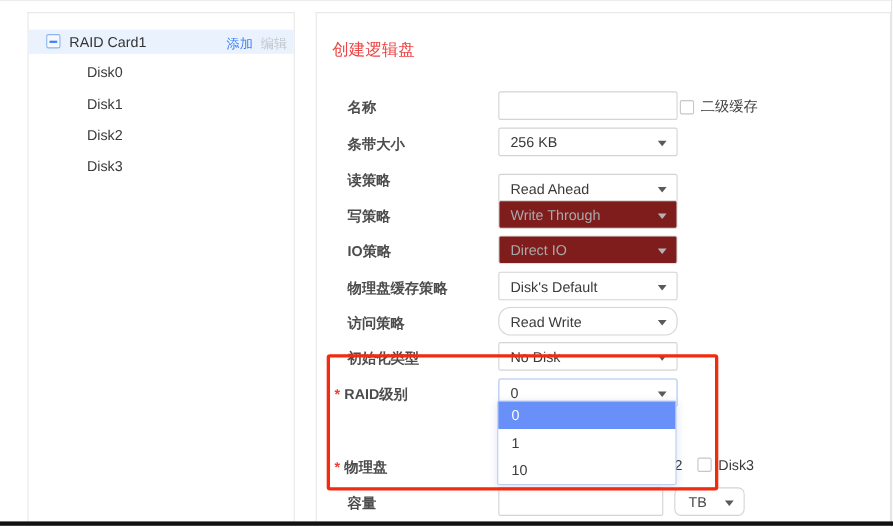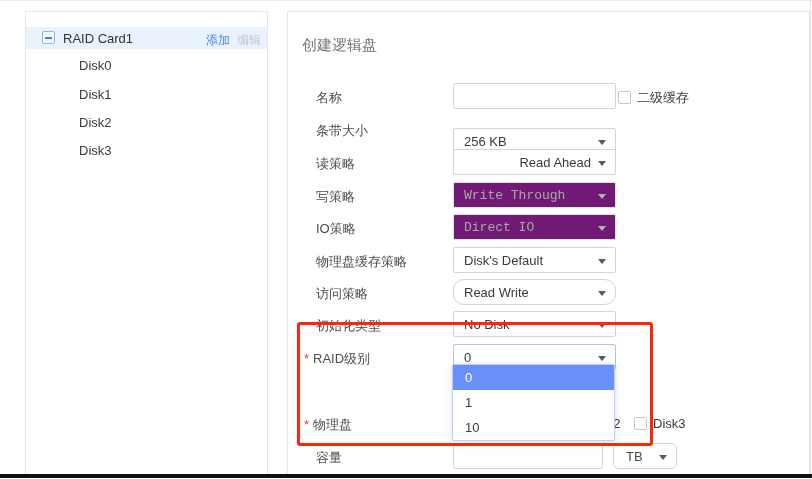--- a/index.html
+++ b/index.html
@@ -18,31 +18,31 @@
   .tree-toggle::after{content:"";position:absolute;left:2px;right:2px;top:5px;height:1.5px;background:#3d7ef5;}
   .tree-label{position:absolute;left:37px;top:4px;font-size:13px;color:#333;font-weight:500;}
   .tree-link{position:absolute;top:5px;font-size:12px;cursor:pointer;}
   .tree-link.add{left:180px;color:#3c7ef8;}
   .tree-link.edit{left:211px;color:#c3c7cd;}
   .disk-item{position:absolute;left:53px;width:150px;height:18px;font-size:13px;color:#3a3a3a;}
 
   
   .main{position:absolute;left:287px;top:10px;width:523px;height:463px;
         border:1px solid #e7e7e7;border-bottom:none;box-sizing:border-box;background:#fff;}
-  .page-title{position:absolute;left:14px;top:24px;font-size:15px;color:#737373;font-weight:500;}
+  .page-title{position:absolute;left:14px;top:24px;font-size:15px;color:#ef4444;font-weight:500;}
 
-  .row-label{position:absolute;left:16px;font-size:13px;color:#4c4c4c;white-space:nowrap;}
+  .row-label{position:absolute;left:16px;font-size:13px;color:#4c4c4c;white-space:nowrap;font-weight:bold;}
   .row-label .pad{display:inline-block;width:12px;}
   .req{color:#f04134;margin-right:4px;font-size:13px;}
 
   .ctl{position:absolute;left:165px;width:163px;height:26px;box-sizing:border-box;border-radius:2px;}
   .text-input{border:1px solid #d4d4d4;background:#fff;font-size:13px;padding:0 8px;color:#333;outline:none;}
   .select{border:1px solid #d4d4d4;background:#fff;display:flex;align-items:center;
           padding:0 24px 0 10px;font-size:13px;color:#3a3a3a;font-weight:500;cursor:pointer;}
-  .select.disabled{background:#701a75;border-color:#e1e1e1;color:#a8a8a8;cursor:default;font-family:Liberation Mono, monospace;}
+  .select.disabled{background:#7f1d1d;border-color:#e1e1e1;color:#a8a8a8;cursor:default;}
   .select.open{border-color:#aac2f0;}
   .caret{position:absolute;right:9px;top:11px;width:0;height:0;
          border-left:4.5px solid transparent;border-right:4.5px solid transparent;border-top:5px solid #5a5a5a;}
   .select.disabled .caret{border-top-color:#b3b3b3;}
 
   .cb{display:inline-block;width:13px;height:13px;border:1px solid #c6c6c6;border-radius:2px;
       background:#fff;box-sizing:border-box;vertical-align:middle;cursor:pointer;}
   .cb-label{font-size:13px;color:#3a3a3a;vertical-align:middle;}
   .cb-item{position:absolute;height:16px;white-space:nowrap;}
   .cb-item .cb{margin-right:6px;}
@@ -83,27 +83,27 @@
   <div class="main">
     <div class="page-title">创建逻辑盘</div>
 
     <div class="row-label" style="top:77px;"><span class="pad"></span><span>名称</span></div>
     <input class="ctl text-input" style="top: 71px;" value="">
     <div class="cb-item" style="left:330px;top:76px;">
       <span class="cb"></span><span class="cb-label">二级缓存</span>
     </div>
 
     <div class="row-label" style="top:110px;"><span class="pad"></span><span>条带大小</span></div>
-    <div class="ctl select" style="top:116px;">
+    <div class="ctl select" style="top:104px;">
       <span>256 KB</span>
       <span class="caret"></span>
     </div>
 
     <div class="row-label" style="top:143px;"><span class="pad"></span><span>读策略</span></div>
-    <div class="ctl select" style="top:137px;justify-content:flex-end;">
+    <div class="ctl select" style="top:146px;">
       <span>Read Ahead</span>
       <span class="caret"></span>
     </div>
 
     <div class="row-label" style="top:176px;"><span class="pad"></span><span>写策略</span></div>
     <div class="ctl select disabled" style="top:170px;">
       <span>Write Through</span>
       <span class="caret"></span>
     </div>
 

